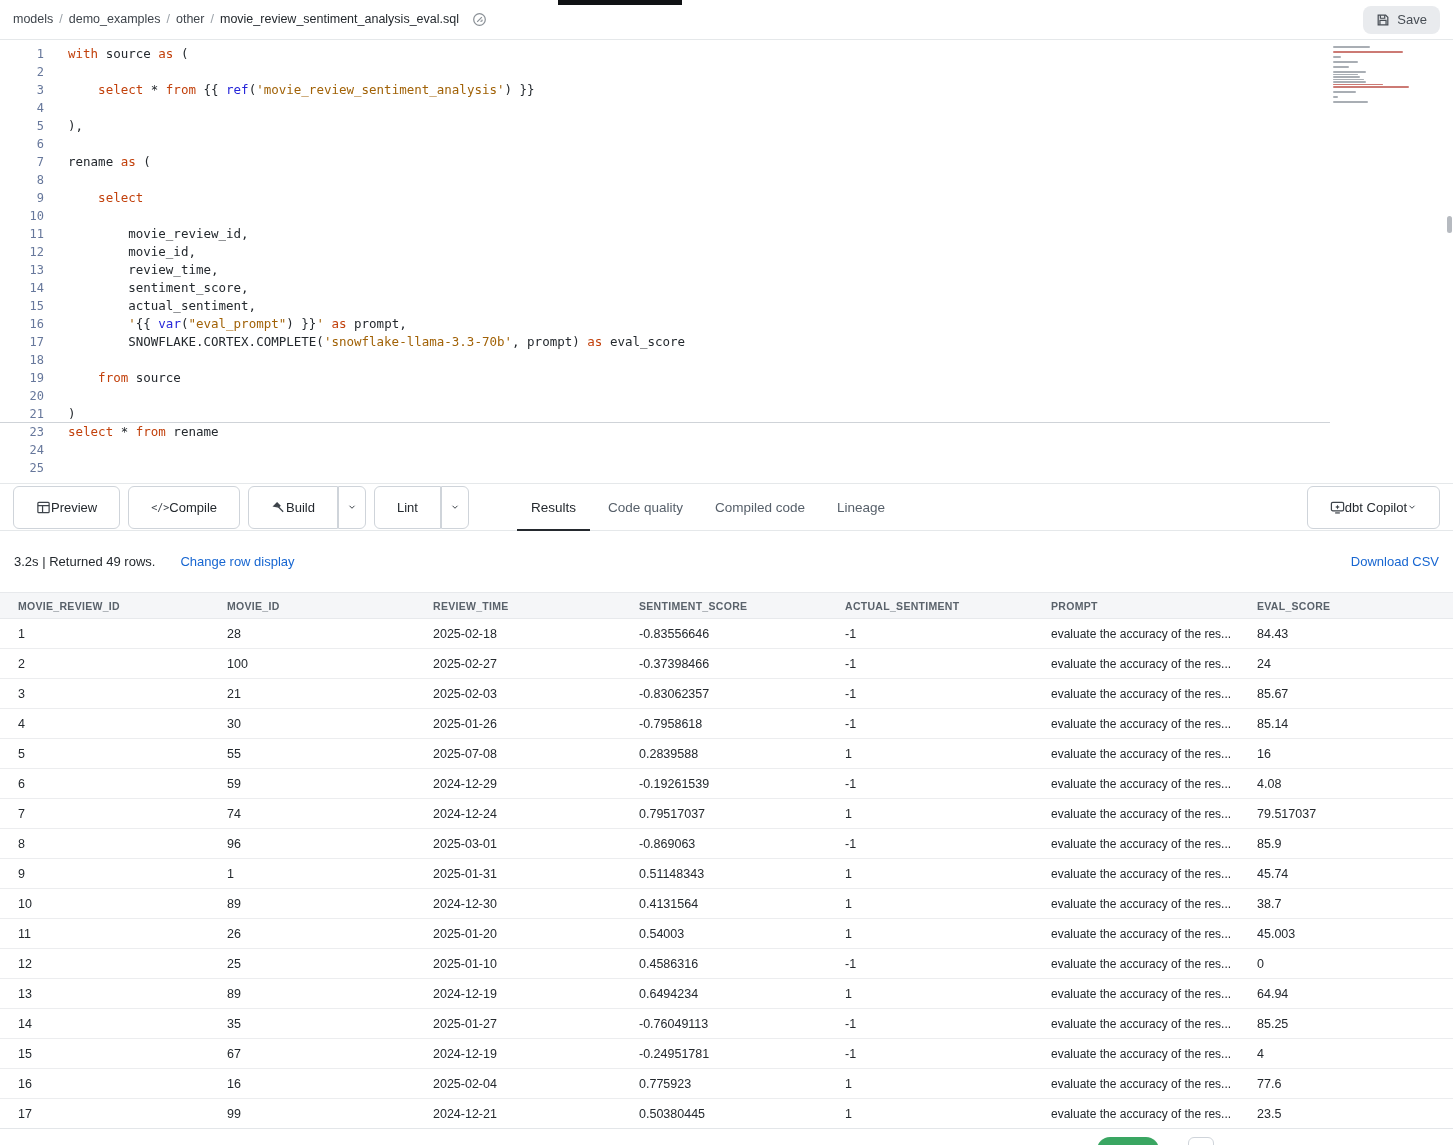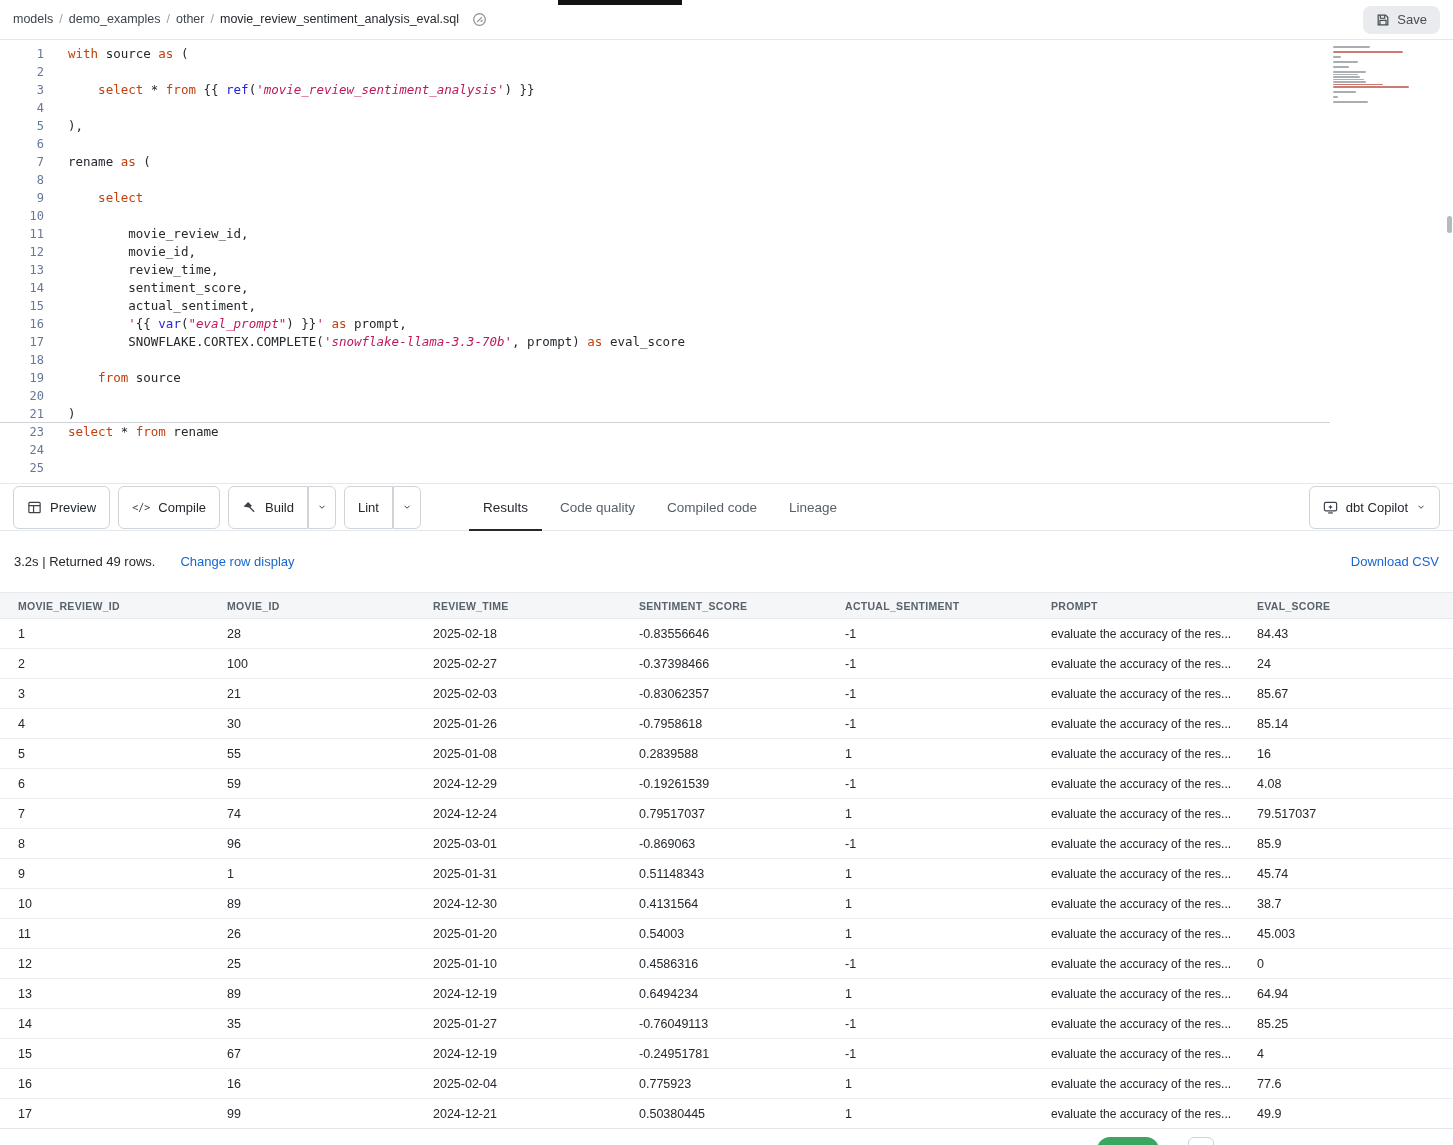--- a/index.html
+++ b/index.html
@@ -22,36 +22,36 @@
   
   .editor { position:relative; height:443px; overflow:hidden;
     font-family:"DejaVu Sans Mono", monospace; font-size:12.5px; line-height:18px; }
   .code-lines { padding-top:5px; }
   .line { display:flex; height:18px; white-space:pre; position:relative; }
   .ln { width:44px; flex:0 0 44px; text-align:right; color:#66779b; user-select:none;
     font-size:12px; }
   .code { margin-left:24px; }
   .tk-kw { color:#c2410c; }
   .tk-fn { color:#2626d9; }
-  .tk-str { color:#be185d;font-style:italic; }
+  .tk-str { color:#a16207; }
   .tk-pl { color:#24292e; }
   .line.active::after { content:""; position:absolute; left:0; top:17px; width:1330px;
     height:1px; background:#cfd3d8; }
   .minimap { position:absolute; top:6px; right:23px; width:97px; }
   .mm-line { height:1.5px; margin-bottom:1px; border-radius:1px; }
   .mm-g { background:#a9aeb4; }
   .mm-r { background:#cc7a74; }
   .v-scroll { position:absolute; top:0; right:1px; width:6px; height:443px; }
   .v-thumb { position:absolute; top:176px; right:0; width:5px; height:17px;
     background:#b6bac0; border-radius:3px; }
 
   
   .toolbar { height:48px; border-top:1px solid #e5e8ea; border-bottom:1px solid #e5e8ea;
     display:flex; align-items:center; padding:0 13px; position:relative; }
-  .btn { display:inline-flex; align-items:center; gap:8px; height:43px; padding:0 13px;
+  .btn { display:inline-flex; align-items:center; gap:0; height:43px; padding:0 22px;
     background:#fff; border:1px solid #cfd4da; border-radius:6px; font-size:13px;
     color:#24292e; cursor:pointer; font-family:inherit; }
   .btn + .btn, .btn-group + .btn, .btn + .btn-group, .btn-group + .btn-group { margin-left:8px; }
   .btn-group { display:inline-flex; }
   .btn-group .btn-main { border-radius:6px 0 0 6px; }
   .btn-group .btn-chev { border-radius:0 6px 6px 0; border-left:none; padding:0 8px;
     display:inline-flex; align-items:center; background:#fff; border:1px solid #cfd4da;
     cursor:pointer; }
   .code-ico { font-family:"DejaVu Sans Mono", monospace; font-size:10px; color:#3d434a; }
   .tabs { display:flex; align-self:stretch; align-items:stretch; margin-left:46px; gap:0; }
@@ -334,21 +334,21 @@
               <svg width="9" height="9" viewBox="0 0 24 24" fill="none" stroke="#24292e" stroke-width="2.6">
                 <polyline points="9 6 15 12 9 18"></polyline>
               </svg>
             </span>
           </span></td>
         <td>85.14</td>
       </tr>
       <tr>
         <td>5</td>
         <td>55</td>
-        <td>2025-01-08</td>
+        <td>2025-07-08</td>
         <td>0.2839588</td>
         <td>1</td>
         <td><span class="prompt-wrap">
             <span class="prompt-text">evaluate the accuracy of the res...</span>
             <span class="cell-chev">
               <svg width="9" height="9" viewBox="0 0 24 24" fill="none" stroke="#24292e" stroke-width="2.6">
                 <polyline points="9 6 15 12 9 18"></polyline>
               </svg>
             </span>
           </span></td>
@@ -537,21 +537,21 @@
         <td>0.50380445</td>
         <td>1</td>
         <td><span class="prompt-wrap">
             <span class="prompt-text">evaluate the accuracy of the res...</span>
             <span class="cell-chev">
               <svg width="9" height="9" viewBox="0 0 24 24" fill="none" stroke="#24292e" stroke-width="2.6">
                 <polyline points="9 6 15 12 9 18"></polyline>
               </svg>
             </span>
           </span></td>
-        <td>49.9</td>
+        <td>23.5</td>
       </tr>
     </tbody>
 </table>
 
 <div class="bottom-bar">
   <span class="green-pill"></span>
   <span class="sq-btn"></span>
 </div>
 
 </body></html>

